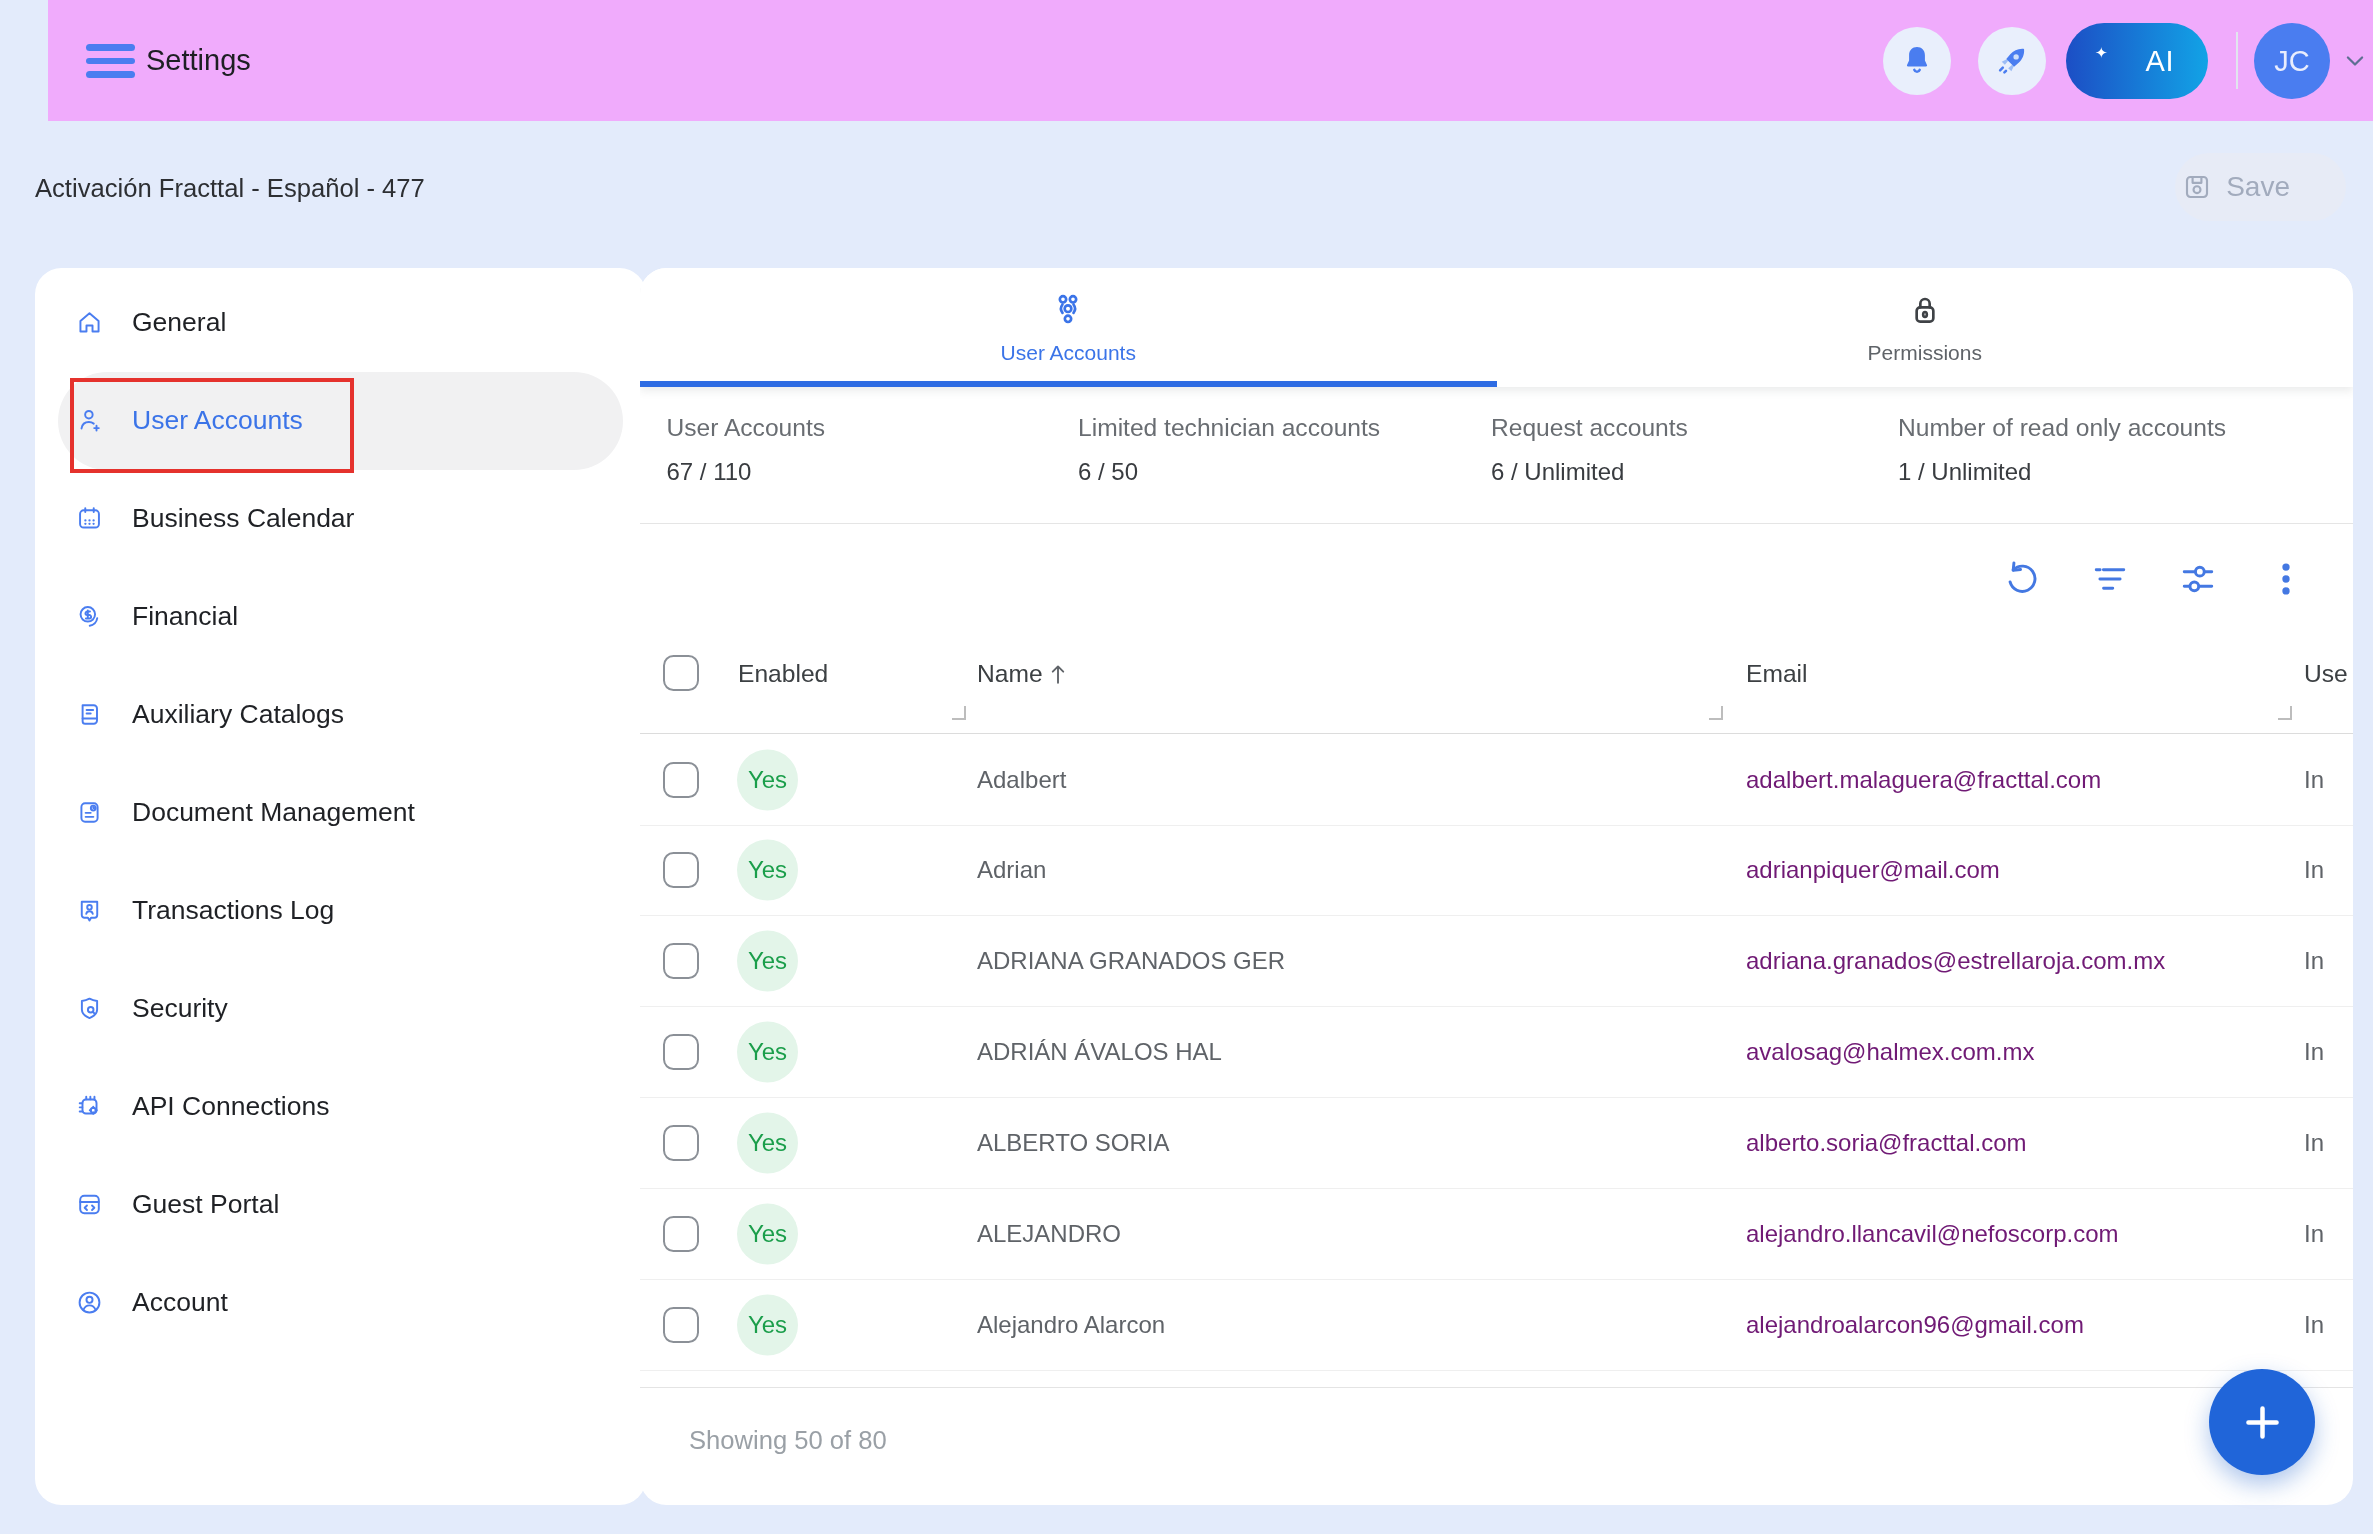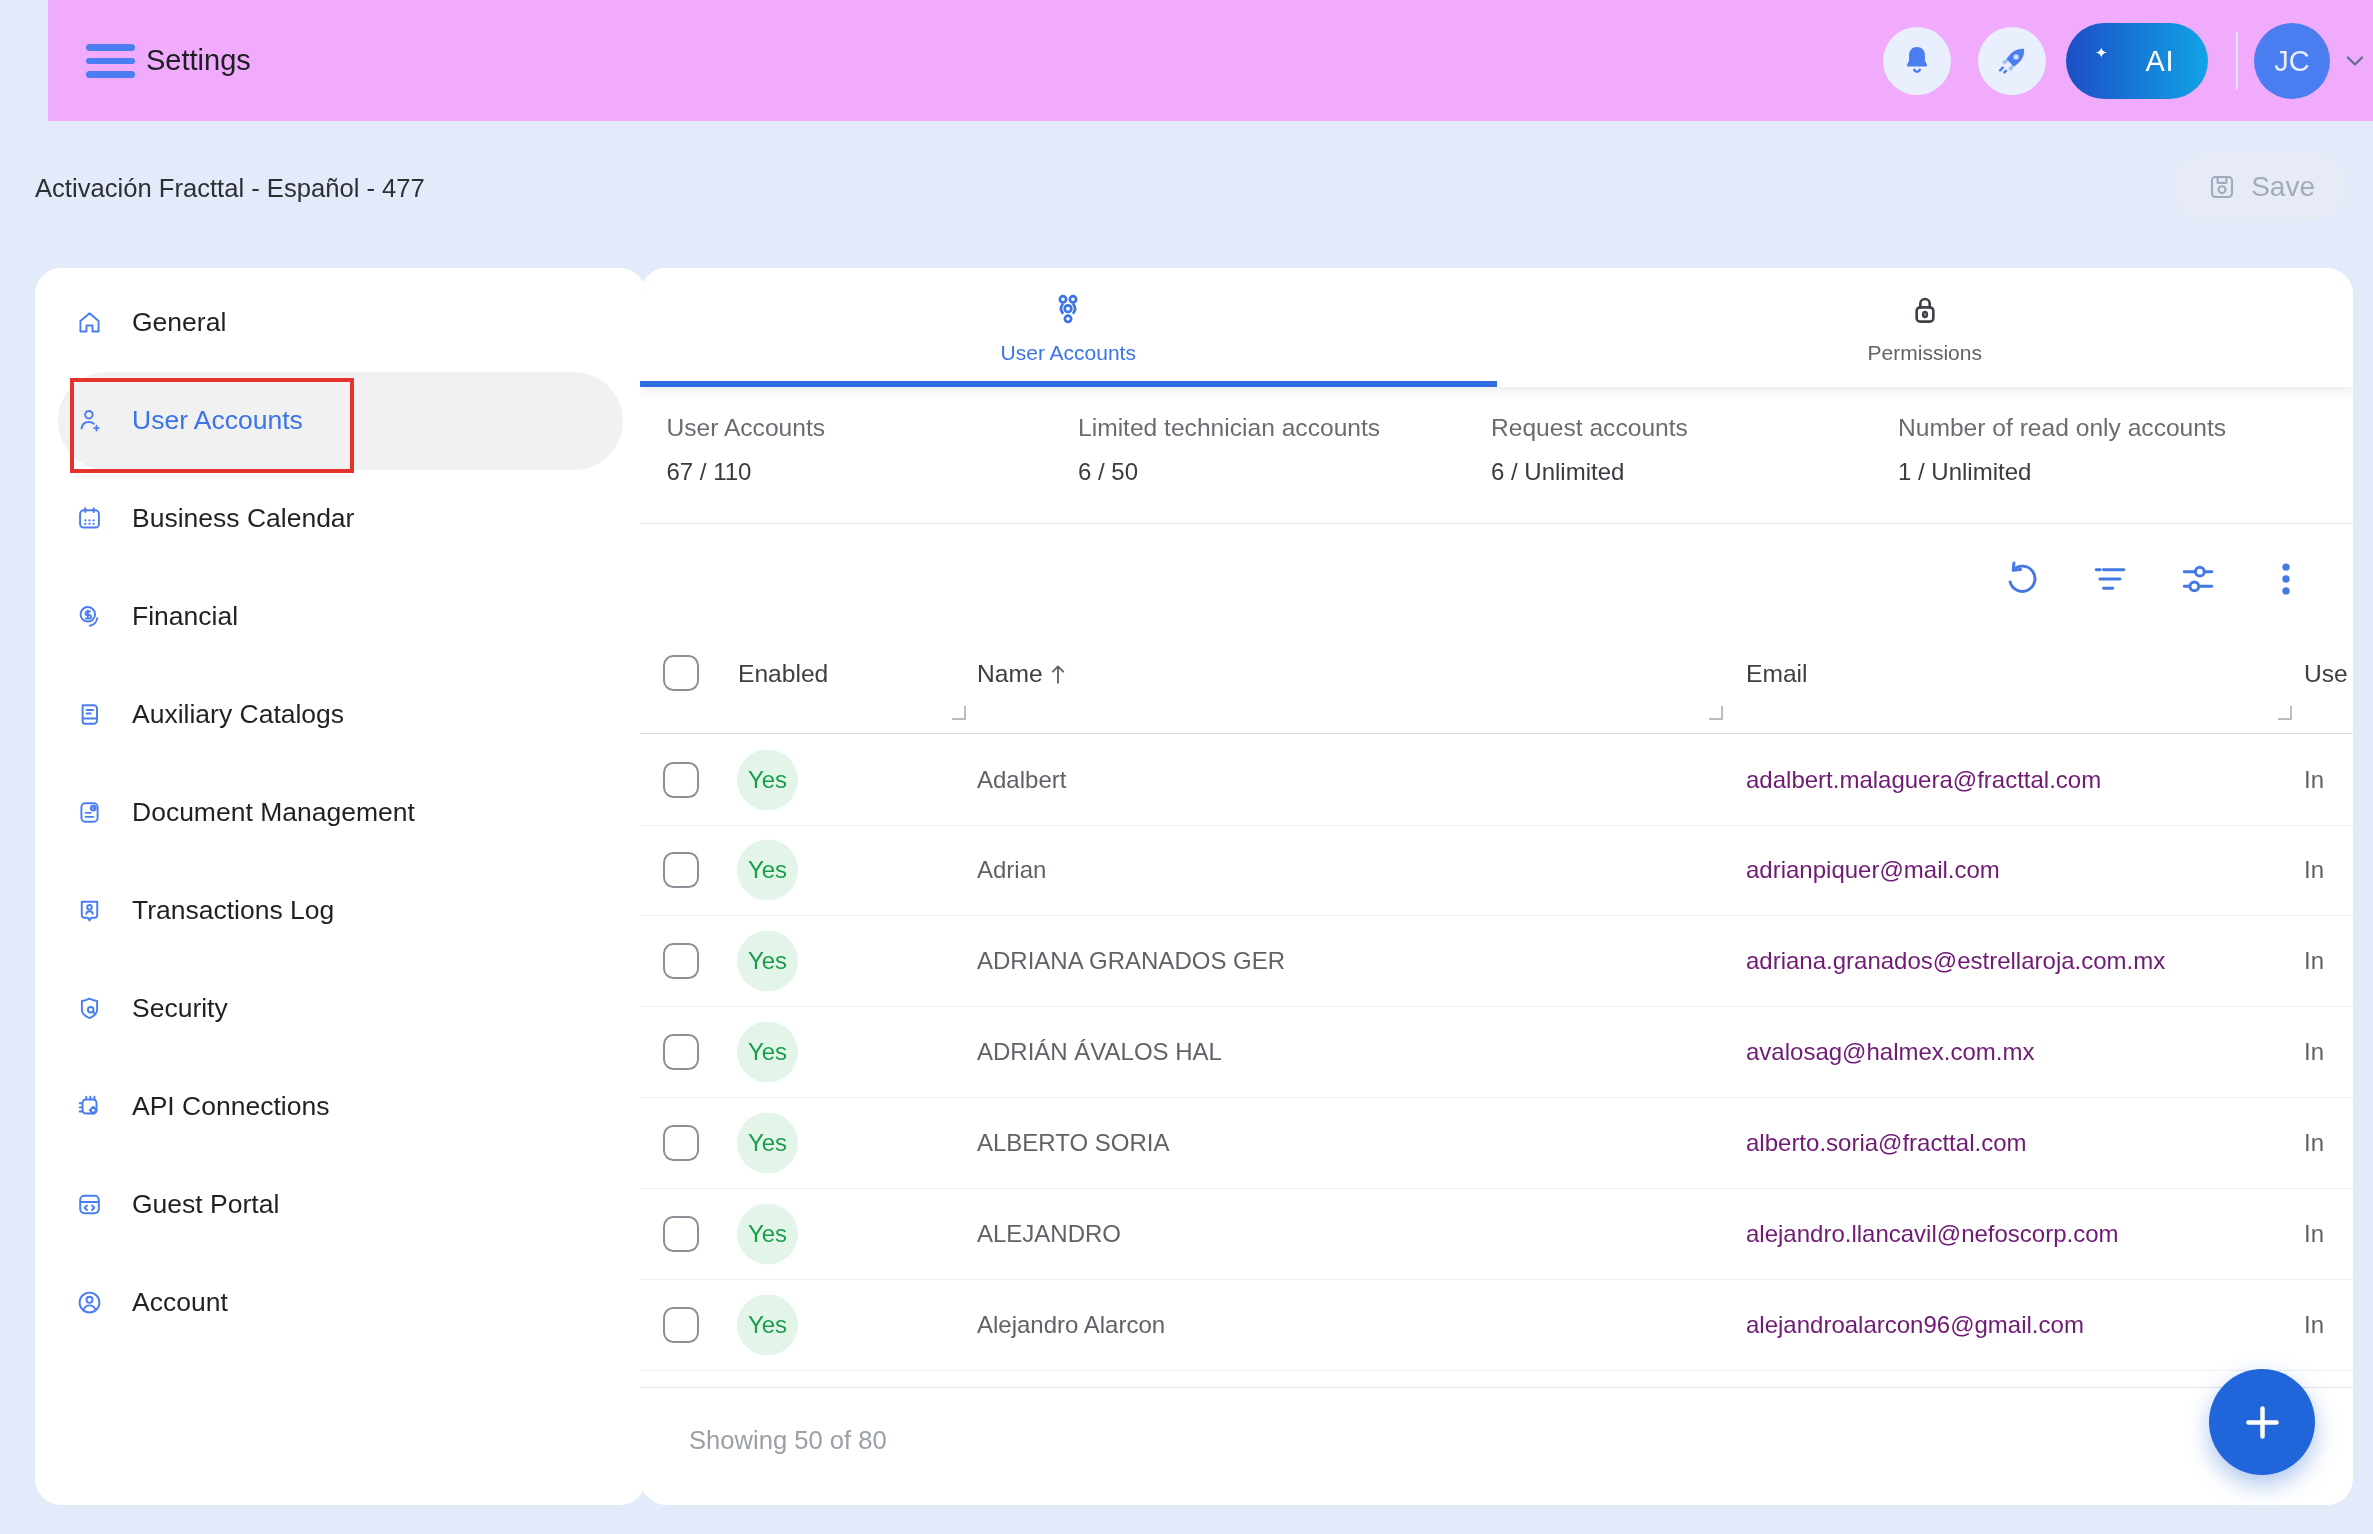--- a/index.html
+++ b/index.html
@@ -17,21 +17,21 @@
   .chip-rocket{left:1930px;}
   .ai-pill{position:absolute;left:2018px;top:23px;width:142px;height:76px;border-radius:38px;background:linear-gradient(90deg,#1c4ec5,#12a3e6);color:#fff;display:flex;align-items:center;border:none;cursor:pointer;}
   .ai-sparkle{margin-left:23px;font-size:15px;color:#ffffff;transform:translateY(-7.6px);}
   .ai-label{margin-left:auto;margin-right:28px;font-size:29px;letter-spacing:0.5px;}
   .top-divider{position:absolute;left:2188px;top:32px;width:1.9px;height:57px;background:#e1e5ee;}
   .avatar{position:absolute;left:2206px;top:23px;width:76px;height:76px;border-radius:50%;background:#4a7df0;color:#e9edfd;display:flex;align-items:center;justify-content:center;font-size:29px;font-weight:500;border:none;cursor:pointer;}
   .avatar-chevron{position:absolute;left:2290px;top:44px;width:34px;height:34px;color:#5f6f92;cursor:pointer;}
 
   
   .breadcrumb{position:absolute;left:35px;top:121px;height:134px;display:flex;align-items:center;font-size:25.6px;color:#2d2f33;}
-  .save-btn{position:absolute;left:2175px;top:153px;width:171px;height:68px;border-radius:34px;background:#e7ebf6;color:#a2abbd;display:flex;align-items:center;justify-content:center;gap:13.2px;font-size:28px;border:none;cursor:default;}
+  .save-btn{position:absolute;left:2175px;top:153px;width:171px;height:68px;border-radius:34px;background:#e7ebf6;color:#a2abbd;display:flex;align-items:center;justify-content:flex-start;gap:13.2px;font-size:28px;border:none;cursor:default;}
   .save-btn svg{width:32px;height:32px;}
 
   
   .sidebar{position:absolute;left:35px;top:268px;width:611px;height:1237px;background:#fff;border-radius:26.5px;}
   .sidebar ul{list-style:none;margin:0;padding:5.7px 0 0 0;}
   .side-item{height:98px;margin:0 23px;padding-left:17px;display:flex;align-items:center;gap:28px;border-radius:49px;font-size:26.5px;color:#1f2125;cursor:pointer;}
   .side-item svg{width:29px;height:29px;color:#4a7df0;flex:none;}
   .side-item.selected{background:#f1f1f2;color:#3b74e8;}
   .annotation{position:absolute;left:35px;top:110px;width:276px;height:87px;border:4.7px solid #e5322d;pointer-events:none;}
 

